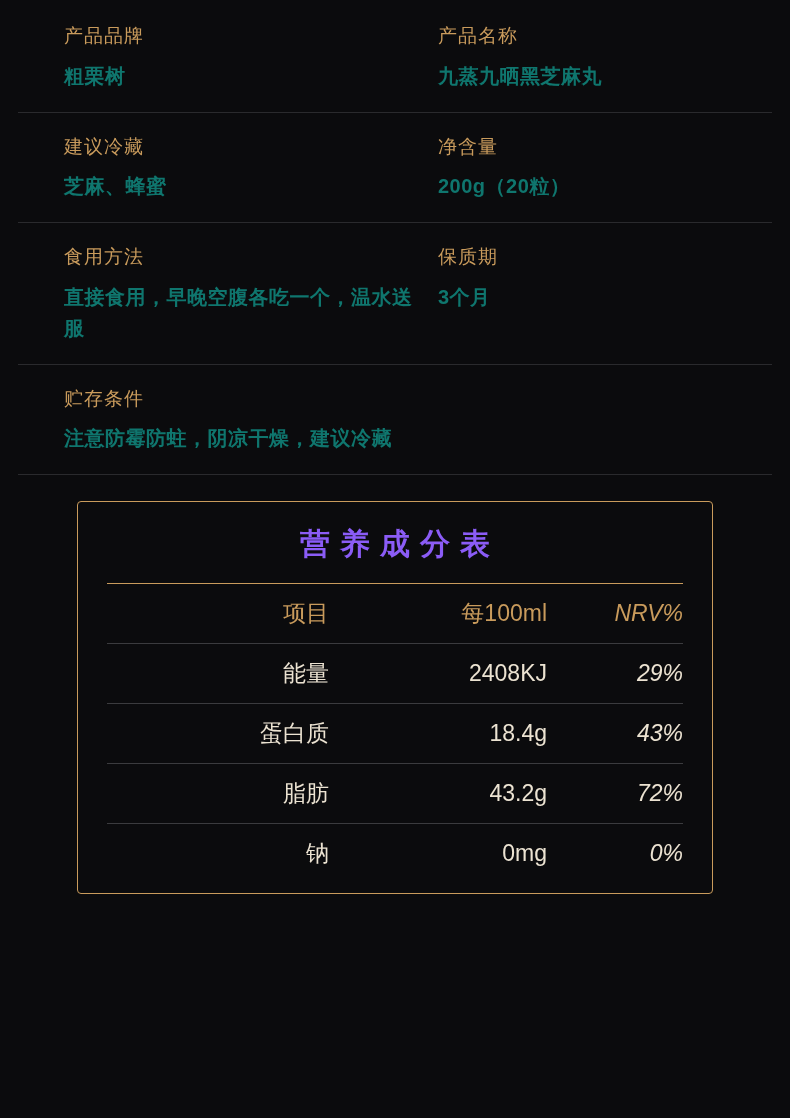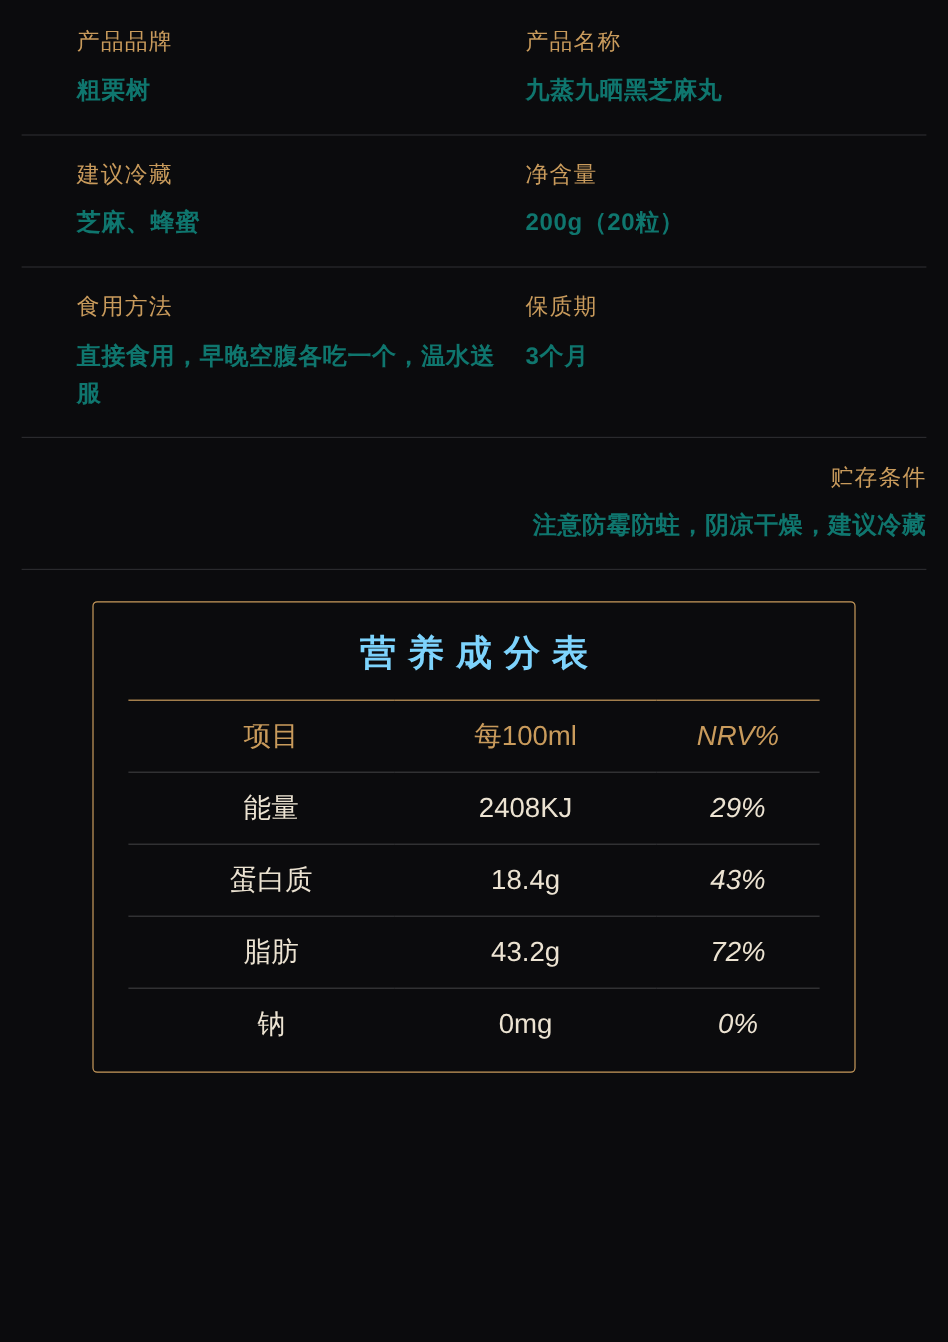--- a/index.html
+++ b/index.html
@@ -26,21 +26,21 @@
     align-items: flex-start;
     border-bottom: 1px solid #2a2a2d;
     padding: 20px 0 20px 0;
   }
   .info-row.first { padding-top: 22px; }
   .info-row.last { border-bottom: 1px solid #2a2a2d; }
 
   .cell { display: flex; flex-direction: column; }
   .cell-left  { width: 420px; padding-left: 46px; }
   .cell-right { flex: 1; }
-  .cell-full  { width: 100%; padding-left: 46px; align-items: flex-end; }
+  .cell-full  { width: 100%; padding-left: 46px; }
 
   .label {
     color: #c99b5c;
     font-size: 19px;
     line-height: 1.5;
     letter-spacing: 1px;
     white-space: nowrap;
   }
   .value {
     color: #0f766e;
@@ -54,37 +54,37 @@
 
   
   .nutri-wrap {
     margin: 26px auto 0 auto;
     width: 636px;
     border: 1px solid #c99b5c;
     border-radius: 4px;
     padding: 0 0 10px 0;
   }
   .nutri-title {
-    color: #7dd3fc;
+    color: #8b5cf6;
     font-size: 30px;
     font-weight: bold;
     text-align: center;
     letter-spacing: 10px;
     padding: 22px 0 18px 0;
     text-indent: 10px;
   }
   table.nutri {
     width: 576px;
     margin: 0 auto;
     border-collapse: collapse;
   }
   table.nutri th, table.nutri td {
     font-size: 23px;
     font-weight: normal;
-    text-align: center;
+    text-align: right;
     padding: 14px 0 14px 0;
     border-top: 1px solid #3b3b3e;
   }
   table.nutri thead th {
     color: #c99b5c;
     border-top: 1px solid #c99b5c;
     border-bottom: none;
   }
   table.nutri tbody td {
     color: #ece3d2;

